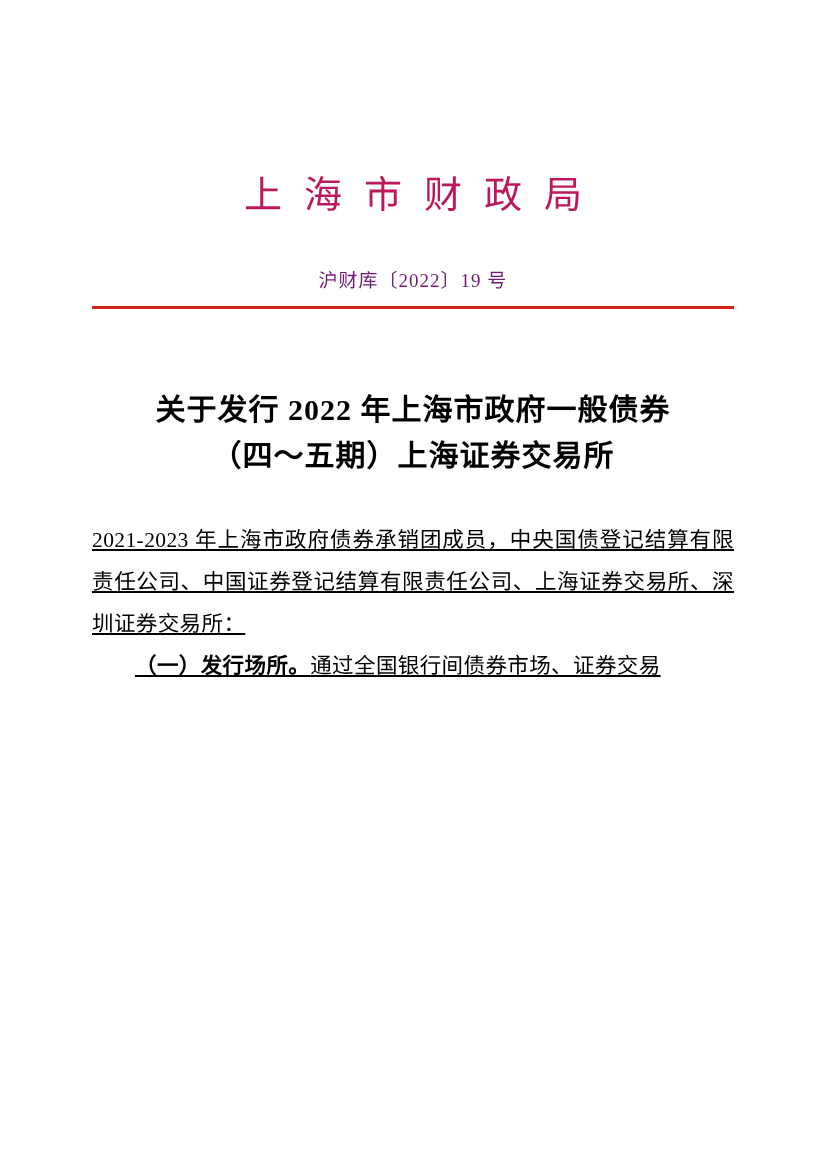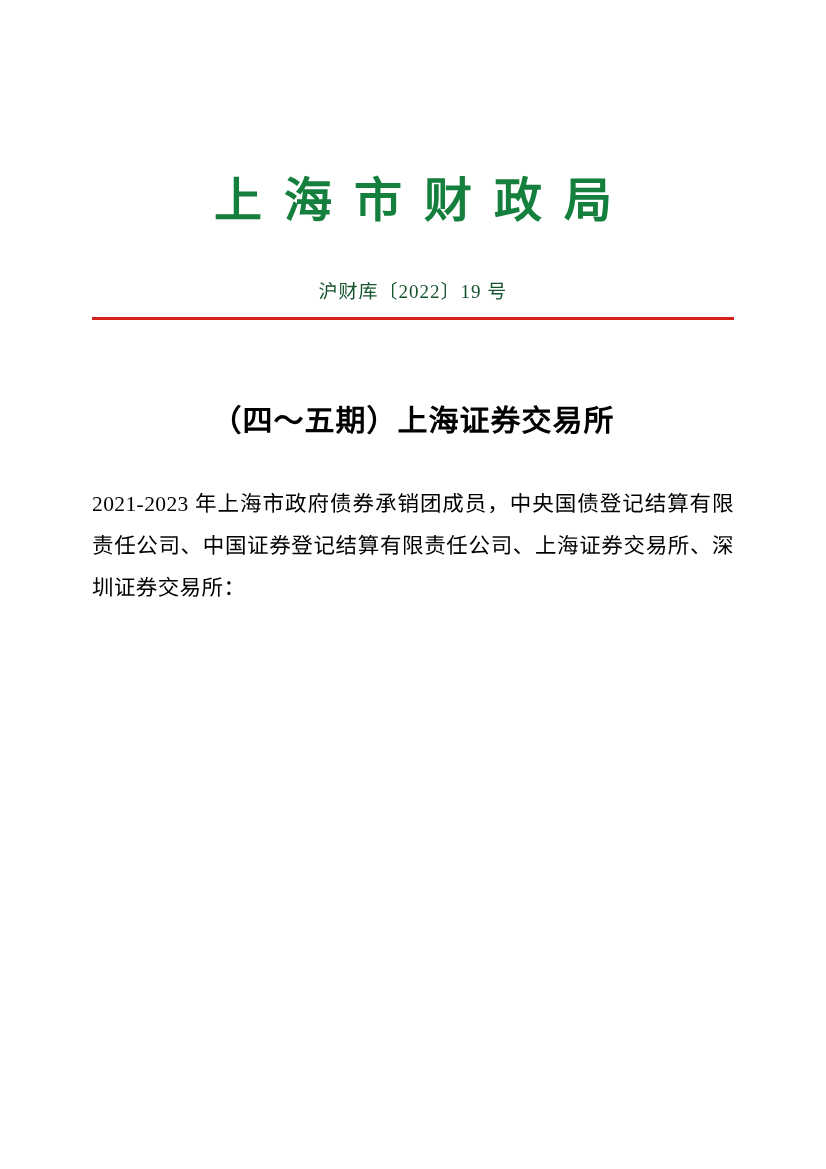--- a/index.html
+++ b/index.html
@@ -22,36 +22,36 @@
     box-sizing: border-box;
     padding: 0 92px;
   }
 
   
   .letterhead {
     margin-top: 175px;
     text-align: center;
   }
   .org-title {
-    color: #15803d;
+    color: #be185d;
     font-family: "Liberation Serif", "DejaVu Serif", serif;
-    font-weight: bold;
-    font-size: 48px;
+    font-weight: normal;
+    font-size: 38px;
     letter-spacing: 22px;
     text-indent: 22px;
     line-height: 1.1;
     white-space: nowrap;
   }
 
   .doc-number {
     margin-top: 48px;
     text-align: center;
     font-size: 19px;
     letter-spacing: 1px;
-    color: #14532d;
+    color: #701a75;
   }
 
   .red-rule {
     margin-top: 14px;
     height: 3px;
     background: #d2211b;
     width: 100%;
   }
 
   
@@ -68,20 +68,21 @@
     white-space: nowrap;
   }
 
   
   .body-text {
     margin-top: 40px;
     font-size: 21.5px;
     line-height: 1.95;
     text-align: justify;
     letter-spacing: 0.4px;
+    text-decoration: underline;
   }
   .body-text p {
     margin: 0;
   }
   .indent {
     text-indent: 2em;
   }
   .section-head {
     font-weight: bold;
     text-indent: 2em;
@@ -97,20 +98,24 @@
 
   <div class="letterhead">
     <div class="org-title">上海市财政局</div>
   </div>
 
   <div class="doc-number">沪财库〔2022〕19 号</div>
 
   <div class="red-rule"></div>
 
   <div class="doc-title">
+    <span class="line">关于发行 2022 年上海市政府一般债券</span>
     <span class="line">（四～五期）上海证券交易所</span>
   </div>
 
   <div class="body-text">
     <p>2021-2023 年上海市政府债券承销团成员，中央国债登记结算有限责任公司、中国证券登记结算有限责任公司、上海证券交易所、深圳证券交易所：</p>
+    <p class="indent">
+      <span class="sub-head-lead">（一）发行场所。</span><span>通过全国银行间债券市场、证券交易</span>
+    </p>
   </div>
 
 </div>
 
 </body></html>

